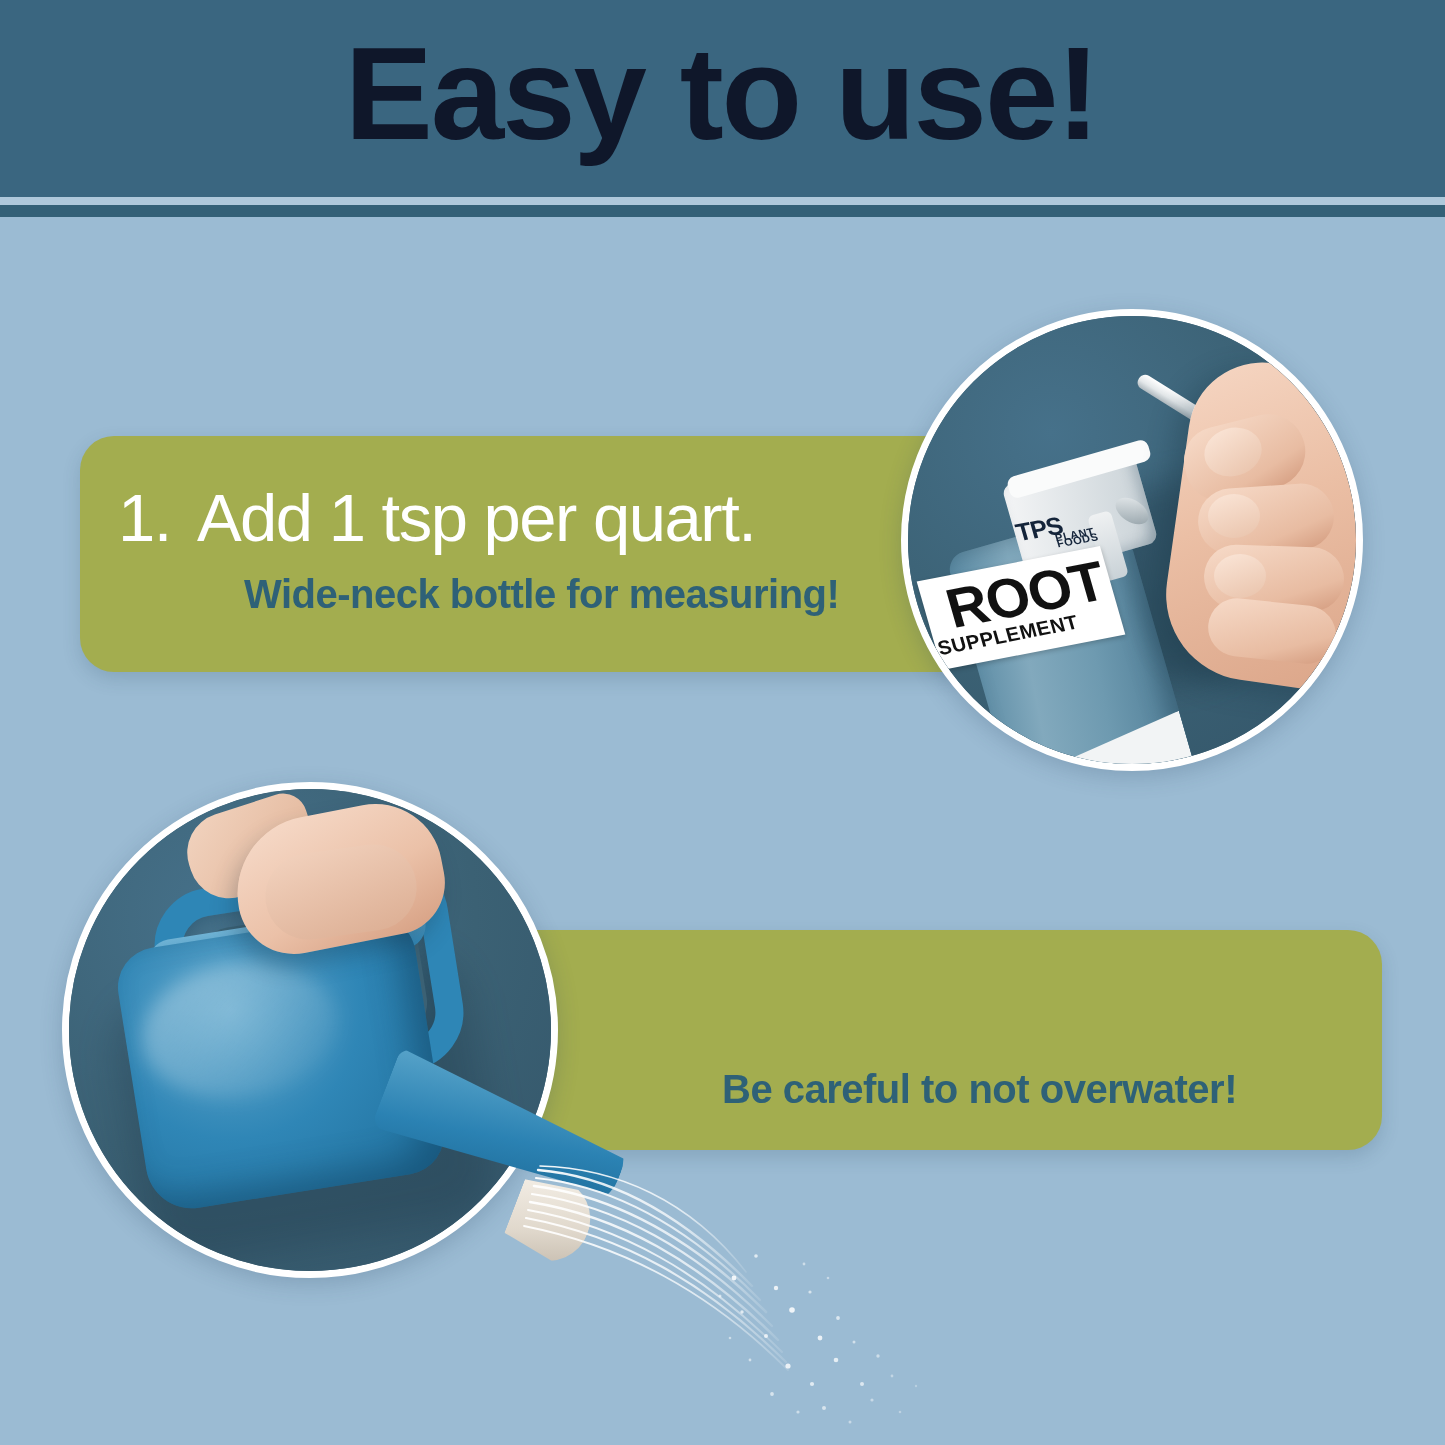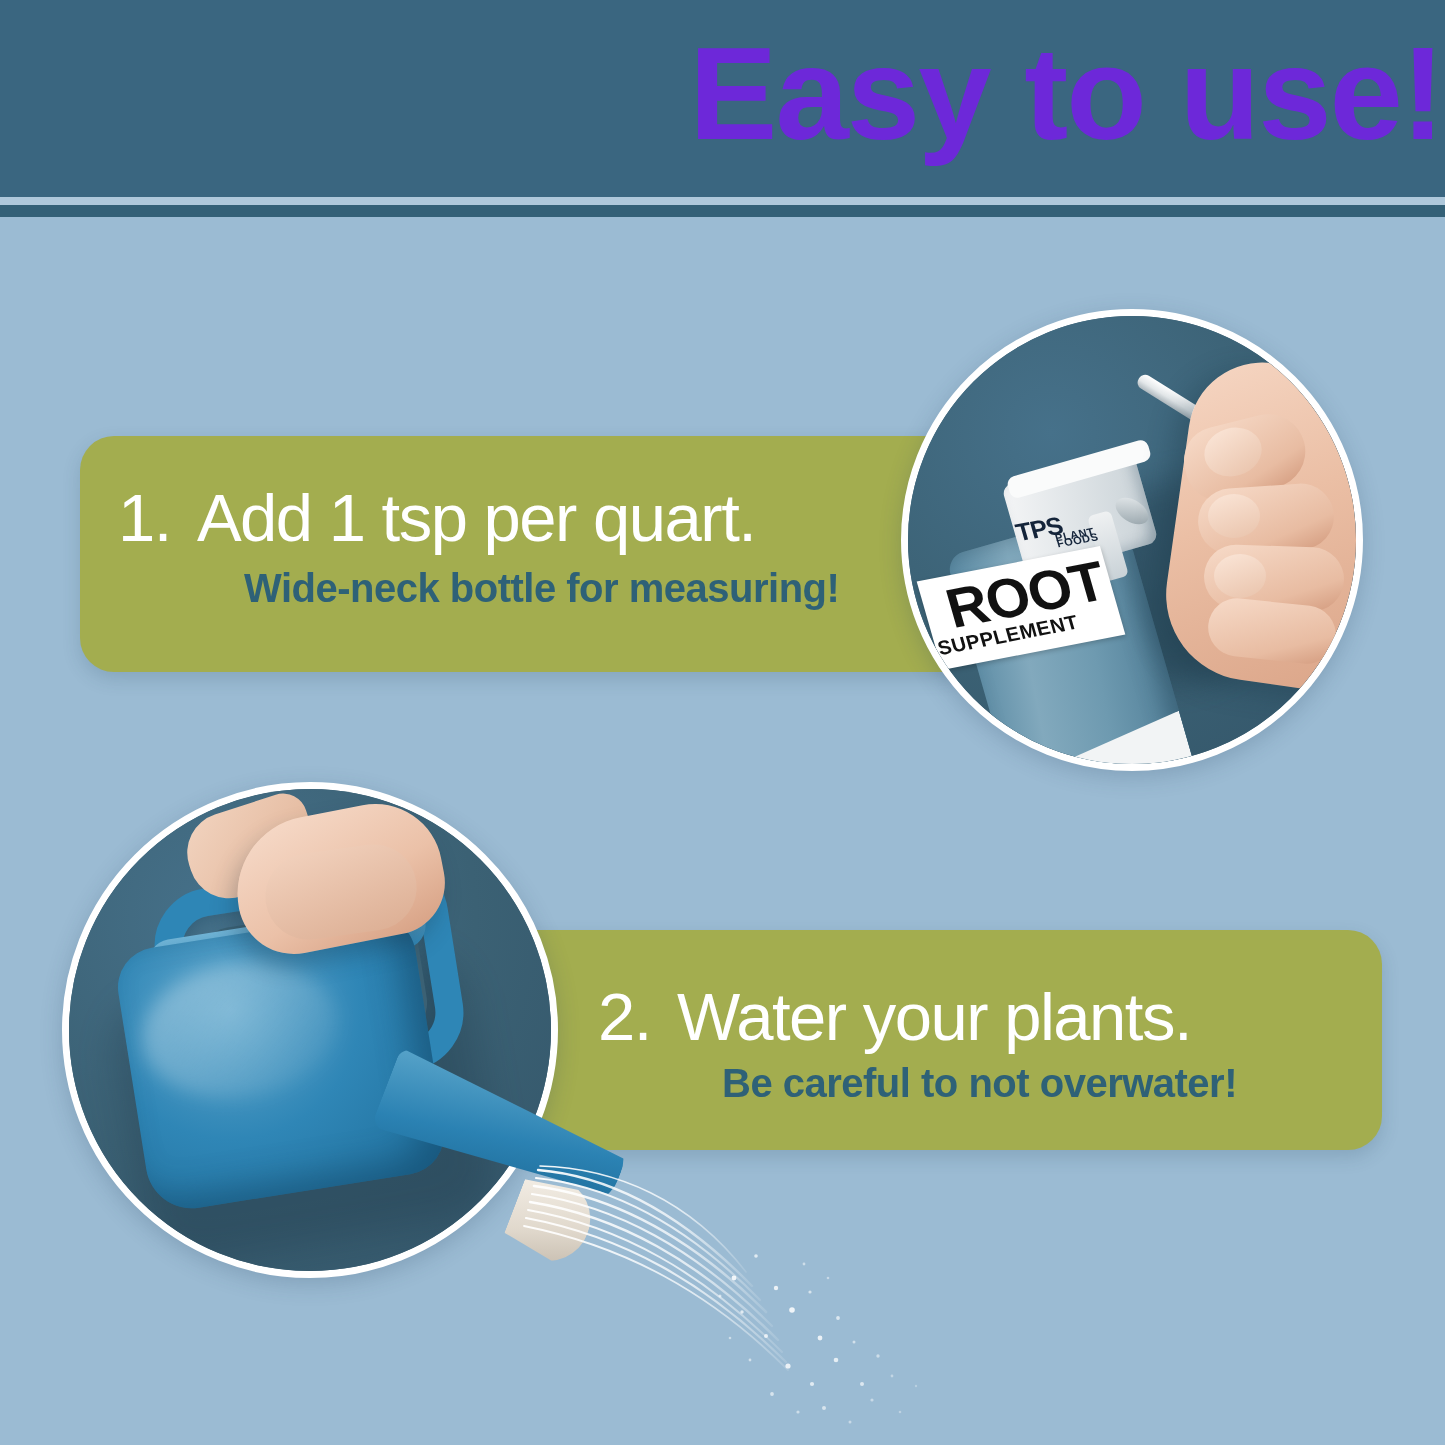--- a/index.html
+++ b/index.html
@@ -21,22 +21,22 @@
     position: absolute;
     left: 0; top: 0;
     width: 1445px;
     height: 197px;
     background: #3A6680;
   }
   #header-title {
     position: absolute;
     left: 0; top: 28px;
     width: 1443px;
-    text-align: right;
-    color: #6d28d9;
+    text-align: center;
+    color: #0f172a;
     font-size: 132px;
     font-weight: 700;
     letter-spacing: -2px;
     line-height: 1;
     white-space: nowrap;
   }
   #divider-light {
     position: absolute;
     left: 0; top: 197px;
     width: 1445px;
@@ -80,20 +80,21 @@
   .step-headline .num { margin-right: 26px; }
 
   .step-sub {
     position: absolute;
     color: #2E6177;
     font-size: 40px;
     font-weight: 700;
     letter-spacing: -0.5px;
     line-height: 1;
     white-space: nowrap;
+    margin-top: 6px;
   }
 
   #step1-headline { left: 118px; top: 484px; }
   #step1-sub      { left: 244px; top: 568px; }
   #step2-headline { left: 598px; top: 983px; }
   #step2-sub      { left: 722px; top: 1063px; }
 
   
   .photo-circle {
     position: absolute;
@@ -494,18 +495,15 @@
       <circle cx="330" cy="262" r="1.5" opacity="0.45"></circle>
       <circle cx="352" cy="240" r="1.6" opacity="0.45"></circle>
       <circle cx="372" cy="216" r="1.4" opacity="0.4"></circle>
       <circle cx="380" cy="252" r="1.3" opacity="0.35"></circle>
       <circle cx="396" cy="226" r="1.2" opacity="0.3"></circle>
       <circle cx="230" cy="200" r="1.4" opacity="0.55"></circle>
       <circle cx="210" cy="178" r="1.3" opacity="0.5"></circle>
     </g>
   </svg>
 
-  <div id="step2-headline" class="step-headline">
-    <span class="num">2.</span><span>Water your plants.</span>
-  </div>
   <div id="step2-sub" class="step-sub">Be careful to not overwater!</div>
 
 </div>
 
 </body></html>

